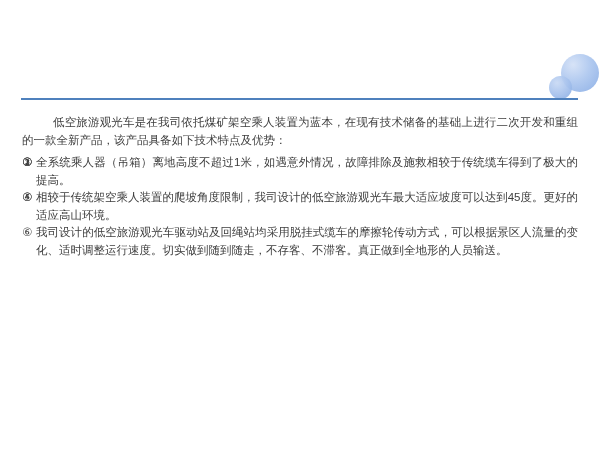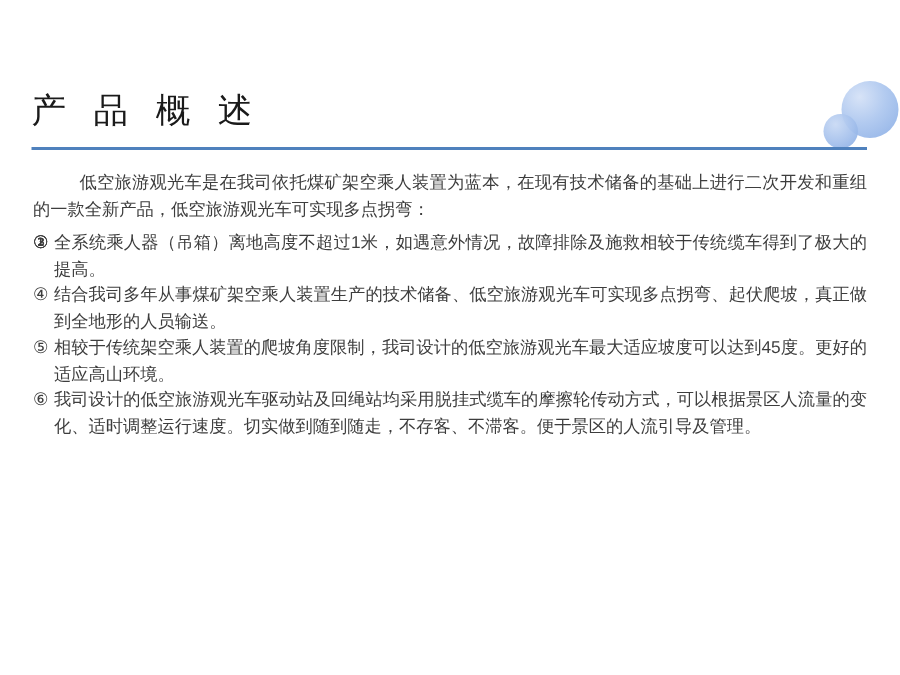--- a/index.html
+++ b/index.html
@@ -82,49 +82,47 @@
     position: absolute;
     left: 0;
     top: 0;
   }
 </style>
 </head>
 <body>
 
 <div class="slide">
 
-  <h1 class="slide-title">产 品 概 述</h1>
 
   <div class="deco-circle-large"></div>
   <div class="deco-circle-small"></div>
 
   <div class="accent-line"></div>
 
   <div class="content">
-    <p class="intro">低空旅游观光车是在我司依托煤矿架空乘人装置为蓝本，在现有技术储备的基础上进行二次开发和重组的一款全新产品，低空旅游观光车可实现多点拐弯：</p>
+    <p class="intro">低空旅游观光车是在我司依托煤矿架空乘人装置为蓝本，在现有技术储备的基础上进行二次开发和重组的一款全新产品，该产品具备如下技术特点及优势：</p>
 
     <ul class="features">
       <li>
         <span class="marker">①</span>
       </li>
       <li>
         <span class="marker">②</span>
       </li>
       <li>
         <span class="marker">③</span>
         <span>全系统乘人器（吊箱）离地高度不超过1米，如遇意外情况，故障排除及施救相较于传统缆车得到了极大的提高。</span>
       </li>
       <li>
         <span class="marker">④</span>
-        <span>结合我司多年从事煤矿架空乘人装置生产的技术储备、低空旅游观光车可实现多点拐弯、起伏爬坡，真正做到全地形的人员输送。</span>
       </li>
       <li>
         <span class="marker">⑤</span>
         <span>相较于传统架空乘人装置的爬坡角度限制，我司设计的低空旅游观光车最大适应坡度可以达到45度。更好的适应高山环境。</span>
       </li>
       <li>
         <span class="marker">⑥</span>
-        <span>我司设计的低空旅游观光车驱动站及回绳站均采用脱挂式缆车的摩擦轮传动方式，可以根据景区人流量的变化、适时调整运行速度。切实做到随到随走，不存客、不滞客。便于景区的人流引导及管理。</span>
+        <span>我司设计的低空旅游观光车驱动站及回绳站均采用脱挂式缆车的摩擦轮传动方式，可以根据景区人流量的变化、适时调整运行速度。切实做到随到随走，不存客、不滞客。真正做到全地形的人员输送。</span>
       </li>
     </ul>
   </div>
 
 </div>
 
 </body></html>

